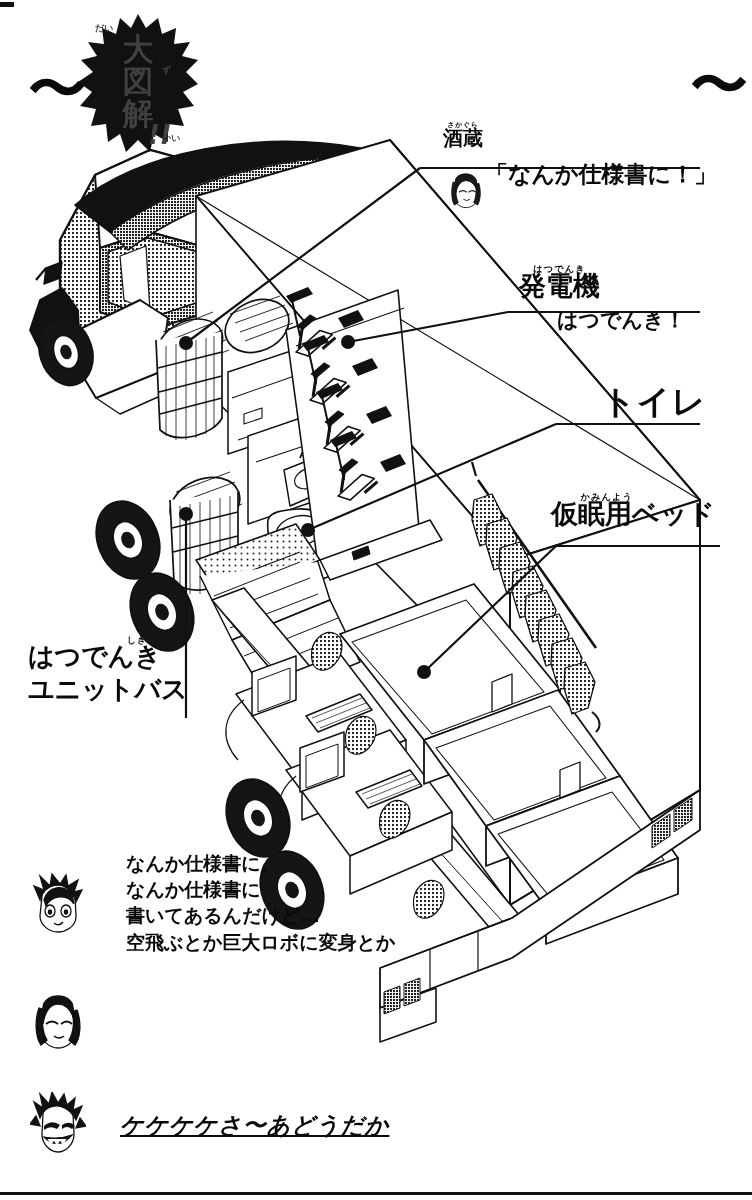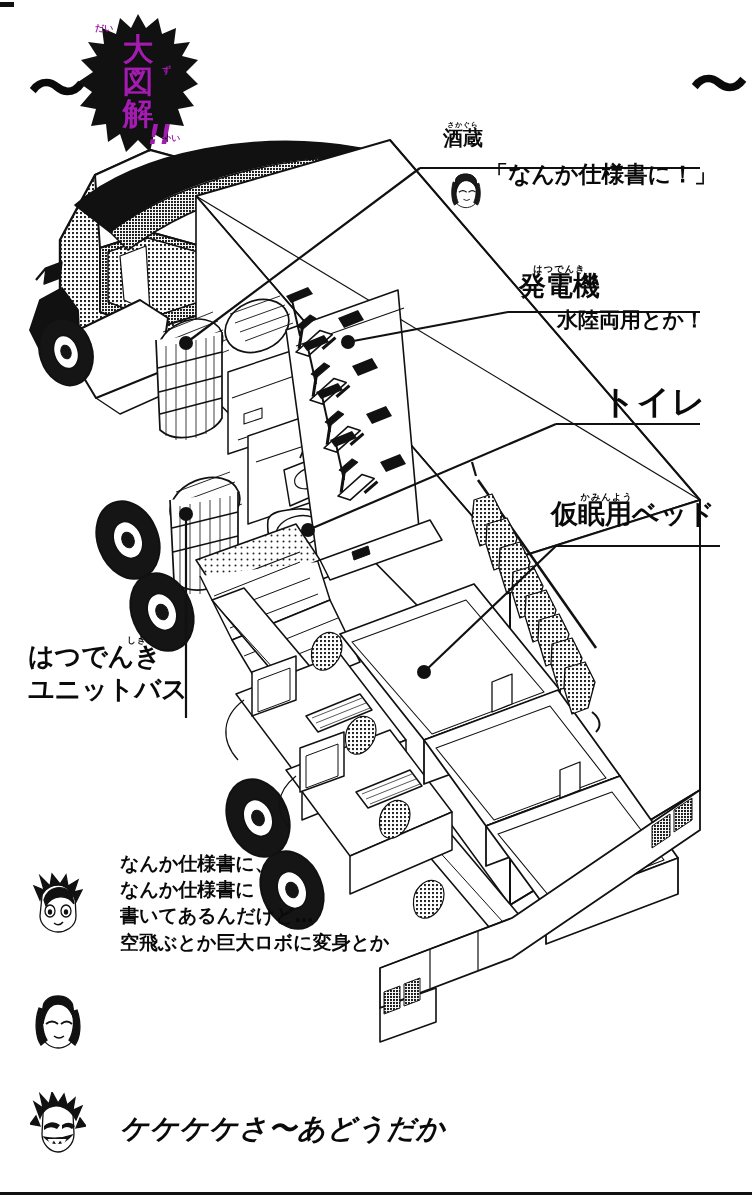--- a/index.html
+++ b/index.html
@@ -64,21 +64,21 @@
 
   #burst {
     left: 78px; top: 6px;
     width: 120px; height: 138px;
   }
   #burst svg { display:block; }
   .burst-label {
     position: absolute;
     left: 0; top: 0;
     width: 120px; height: 138px;
-    color: #a21caf;
+    color: #404040;
     font-weight: bold;
   }
   .burst-char {
     position: absolute;
     left: 50%;
     transform: translateX(-50%);
     font-size: 31px;
     line-height: 1;
     letter-spacing: 0;
     text-shadow: 0 0 1px #000;
@@ -150,25 +150,25 @@
   #cal-bath .lbl { font-size: 26px; line-height: 1.25; }
 
   
   .dialog { position: absolute; }
   .dialog .txt {
     font-weight: bold;
     line-height: 1.38;
     white-space: nowrap;
   }
   #dlg-sena { left: 120px; top: 850px; }
-  #dlg-sena .txt { font-size: 19px; }
+  #dlg-sena .txt { font-size: 19px; margin-left: 6px; }
   #dlg-mamori { left: 120px; top: 1000px; }
   #dlg-mamori .txt { font-size: 19px; }
   #dlg-hiruma { left: 120px; top: 1110px; }
-  #dlg-hiruma .txt { font-size: 28px; font-style: italic; letter-spacing: 1px; }
+  #dlg-hiruma .txt { font-size: 23px; font-style: italic; letter-spacing: 1px; text-decoration: underline; }
 
   .face {
     position: absolute;
     width: 56px; height: 62px;
   }
   #face-sena { left: 30px; top: 872px; }
   #face-mamori { left: 30px; top: 988px; }
   #face-hiruma { left: 30px; top: 1092px; }
   #face-quote { left: 448px; top: 168px; width: 36px; height: 42px; }
 
@@ -536,21 +536,21 @@
       <path d="M17,36 q6,-5 12,0" fill="none" stroke-width="1.8"></path>
       <path d="M32,36 q6,-5 11,0" fill="none" stroke-width="1.8"></path>
       <path d="M24,47 q5,4 10,0" fill="none" stroke-width="1.4"></path>
     </g>
   </svg>
 
   <div class="callout" id="cal-hatsudenki">
     <div class="lbl">
       <span class="ruby"><span class="rt">はつでんき</span><span>発電機</span></span>
     </div>
-    <div class="sub">水陸両用とか！</div>
+    <div class="sub">はつでんき！</div>
   </div>
 
   <div class="callout" id="cal-toilet">
     <div class="lbl">トイレ</div>
   </div>
 
   <div class="callout" id="cal-bed">
     <div class="lbl">
       <span class="ruby"><span class="rt" style="left:34%;">かみんよう</span><span>仮眠用ベッド</span></span>
     </div>

